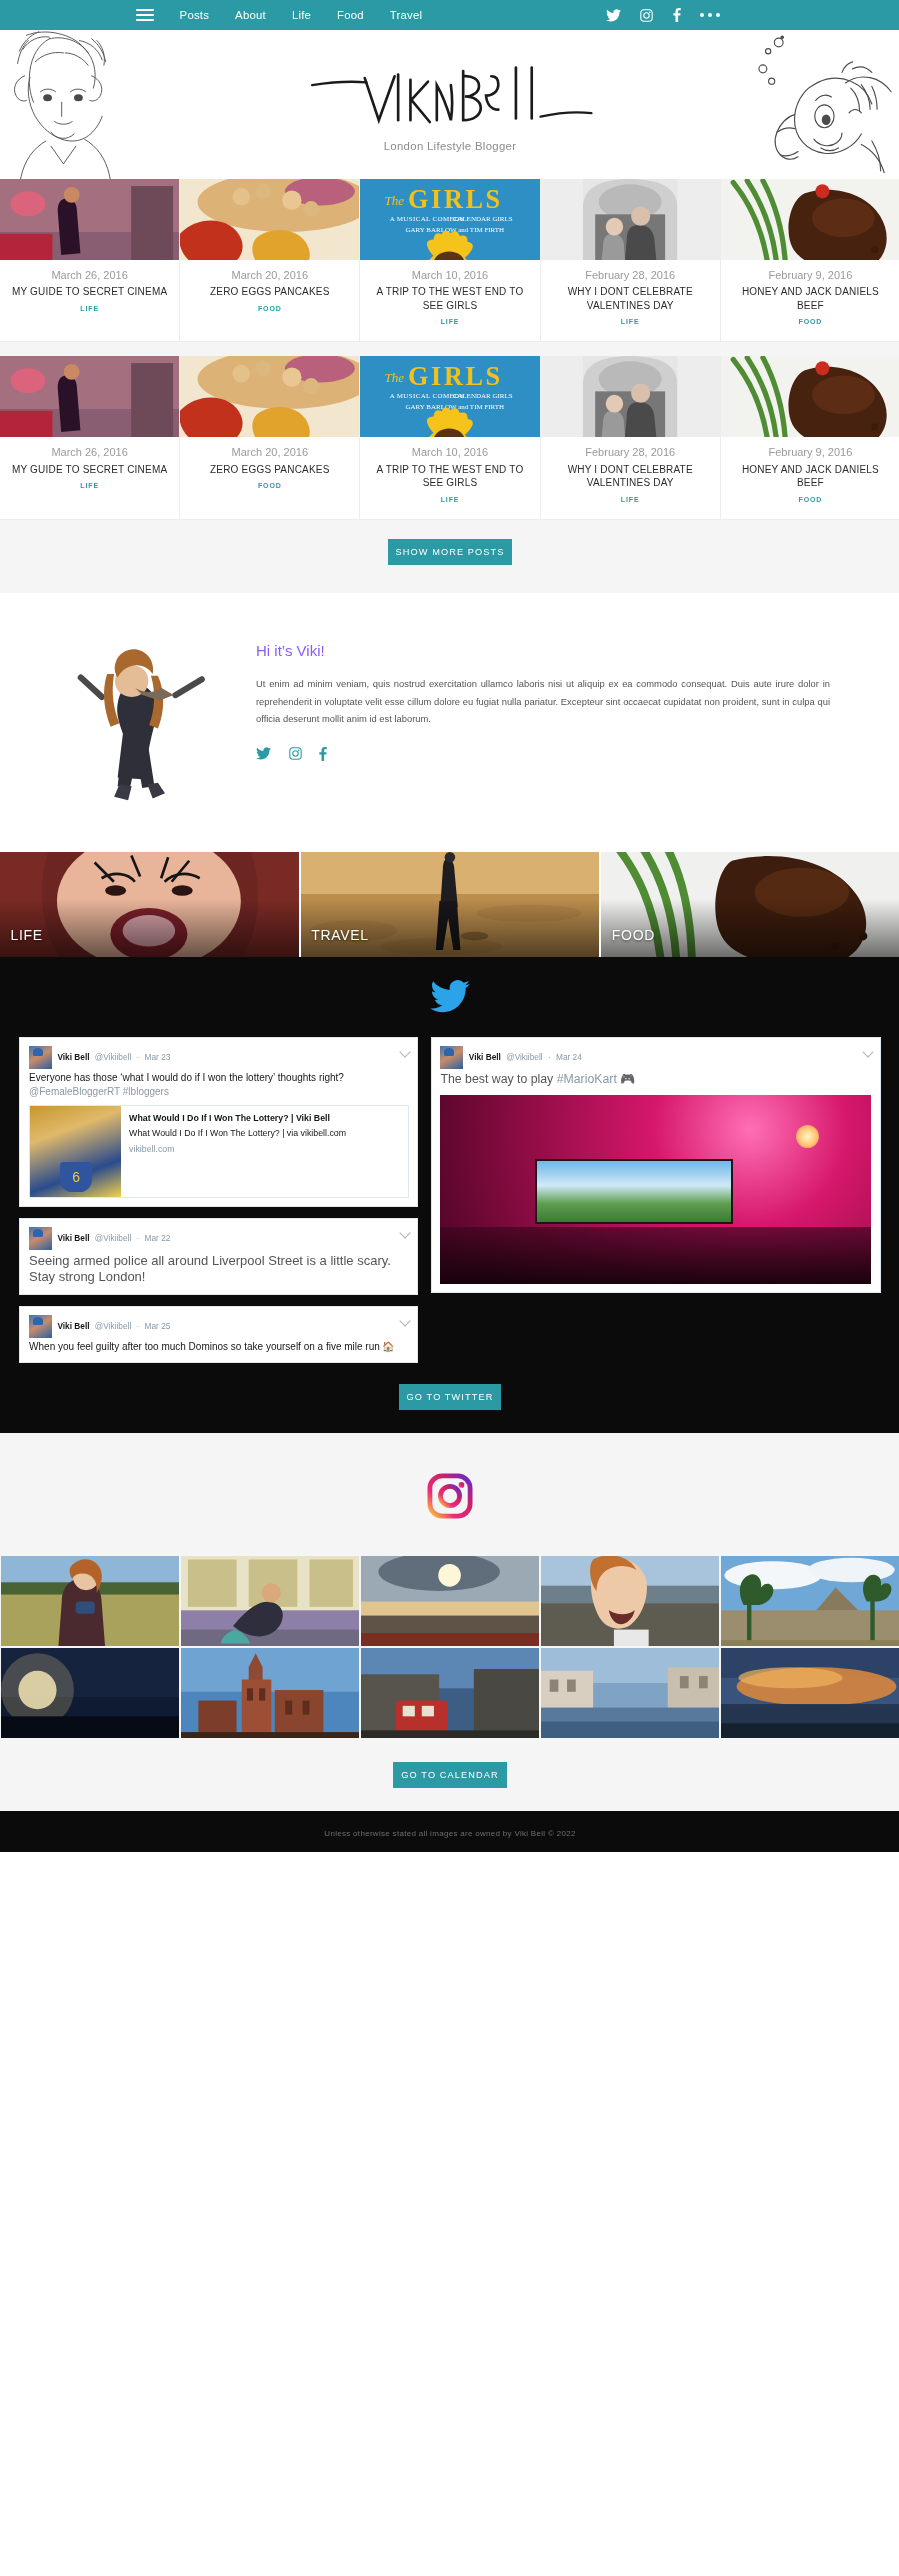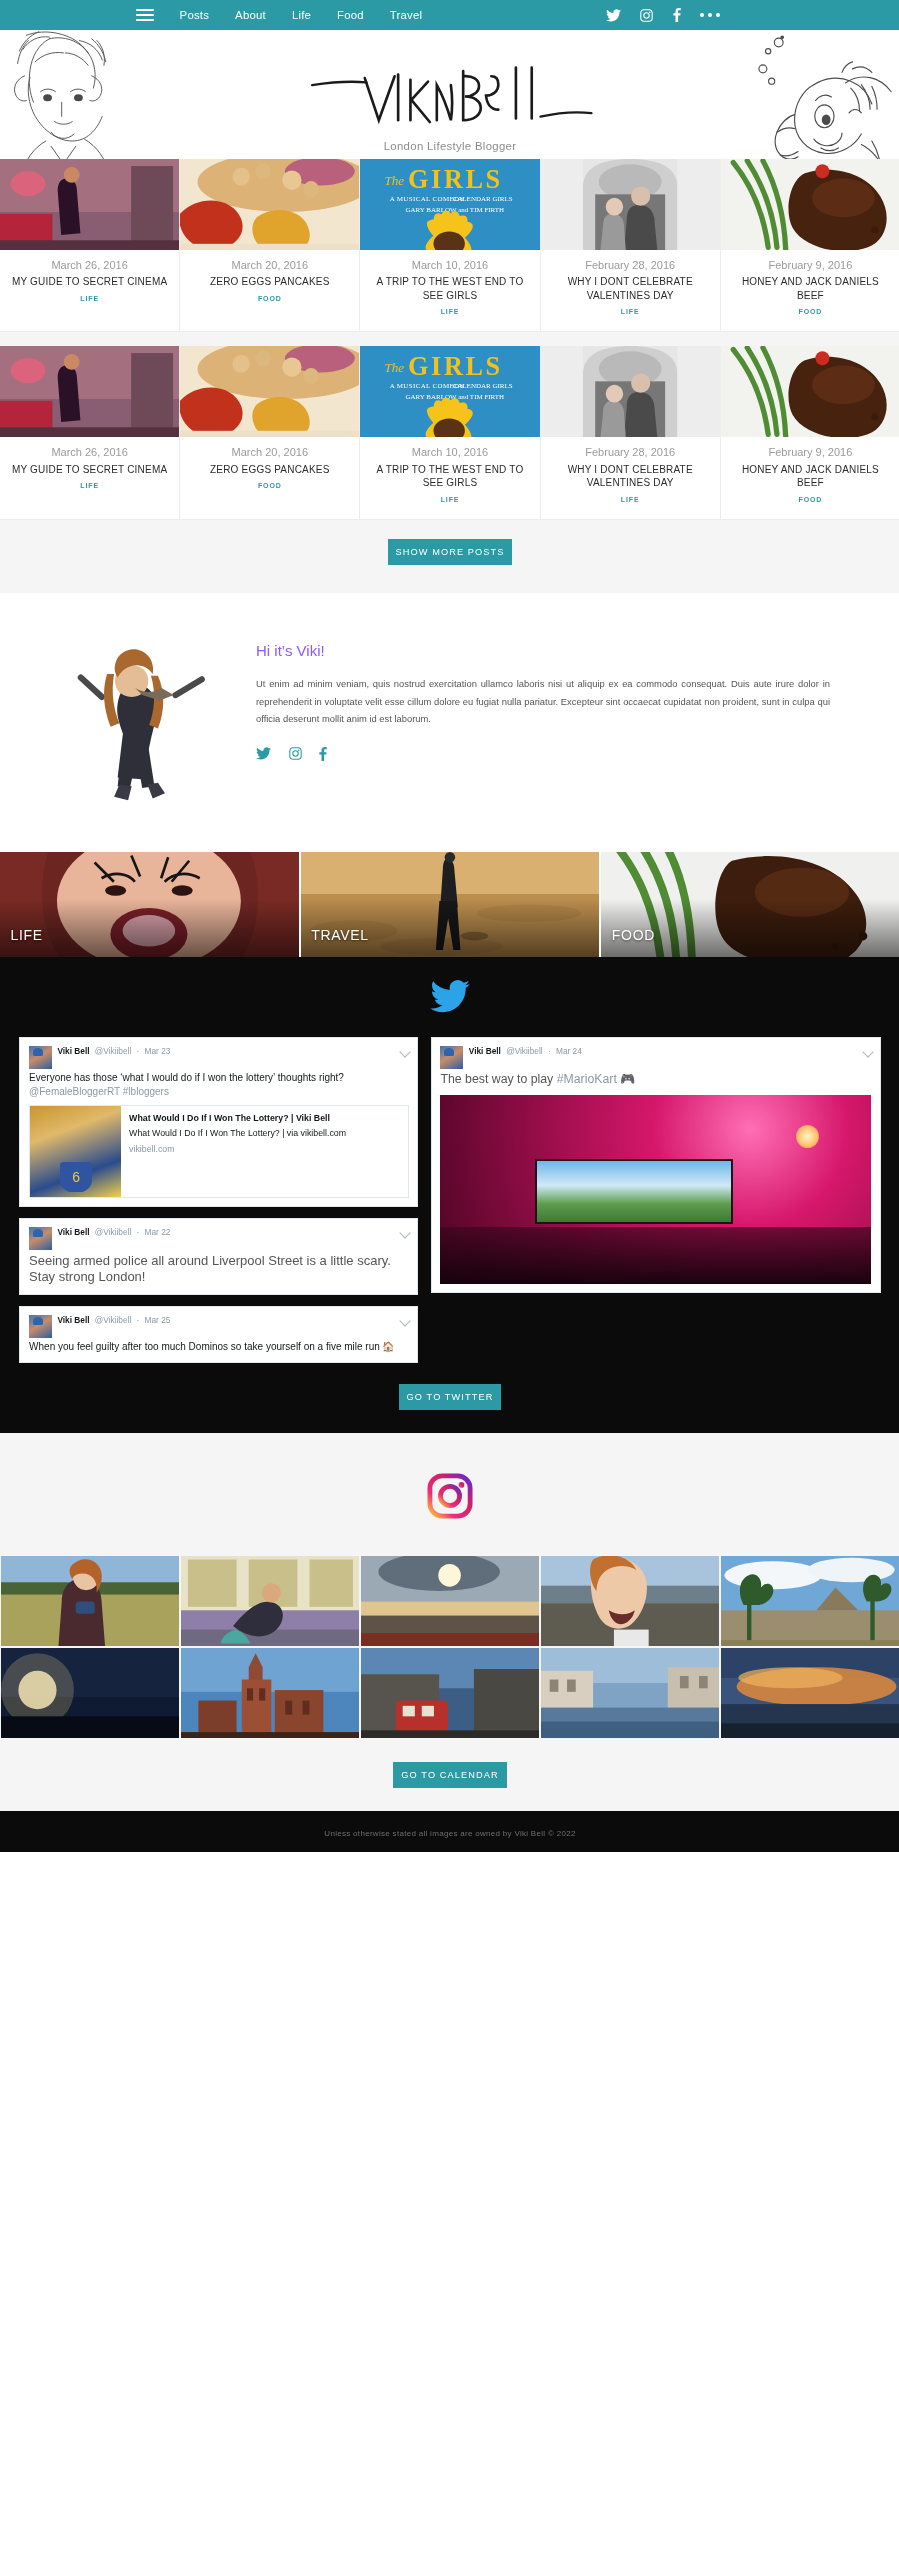--- a/index.html
+++ b/index.html
@@ -47,21 +47,21 @@
     align-items: center;
     gap: 19.3px;
   }
   .nav-social svg { display:block; }
   .dots { display:flex; gap:3.5px; align-items:center; }
   .dots i { width:4.4px; height:4.4px; border-radius:50%; background:#fff; display:block; }
 
   
   .masthead {
     position: relative;
-    height: 129px;
+    height: 149px;
     background: #fff;
     overflow: hidden;
   }
   .sketch {
     position: absolute; top: 0;
     height: 163px;
     opacity: .92;
   }
   .sketch.left { left: 0; width: 163px; }
   .sketch.right { right: 0; width: 167px; }
@@ -89,21 +89,21 @@
     flex: 1 1 0;
     min-width: 0;
     background: #fff;
     border-right: 0.9px solid #ededed;
     cursor: pointer;
     display: flex;
     flex-direction: column;
   }
   .post-card:last-child { border-right: none; }
   .post-thumb {
-    height: 91px;
+    height: 81px;
     position: relative;
     overflow: hidden;
     background: #3b82f6;
   }
   .post-meta {
     padding: 8.8px 7px 16px;
     text-align: center;
   }
   .post-date {
     font-size: 11px;
@@ -203,21 +203,21 @@
   }
   .tw-col { display:flex; flex-direction: column; gap: 10.5px; }
   .tw-col.left { width: 47%; }
   .tw-col.right { width: 53%; }
   .tweet {
     background: #fff;
     border: 0.9px solid #e1e8ed;
     padding: 8px 8.8px 8px 8.8px;
     position: relative;
   }
-  .tw-head { display:flex; gap: 5.3px; margin-bottom: 2.6px; }
+  .tw-head { display:flex; align-items: center; gap: 5.3px; margin-bottom: 2.6px; }
   .tw-avatar {
     width: 23px; height: 23px; flex:none;
     background: linear-gradient(150deg,#3b74b5 0%,#c98c6a 45%,#2a5fa0 100%);
     position: relative; overflow: hidden;
   }
   .tw-avatar::after {
     content:""; position:absolute; left:3.5px; top:1.8px; width:10.5px;height:8px;
     background:#2e63ae; border-radius: 50% 50% 20% 20%;
   }
   .tw-name { font-size: 8.3px; font-weight: bold; color: #14171a; }

